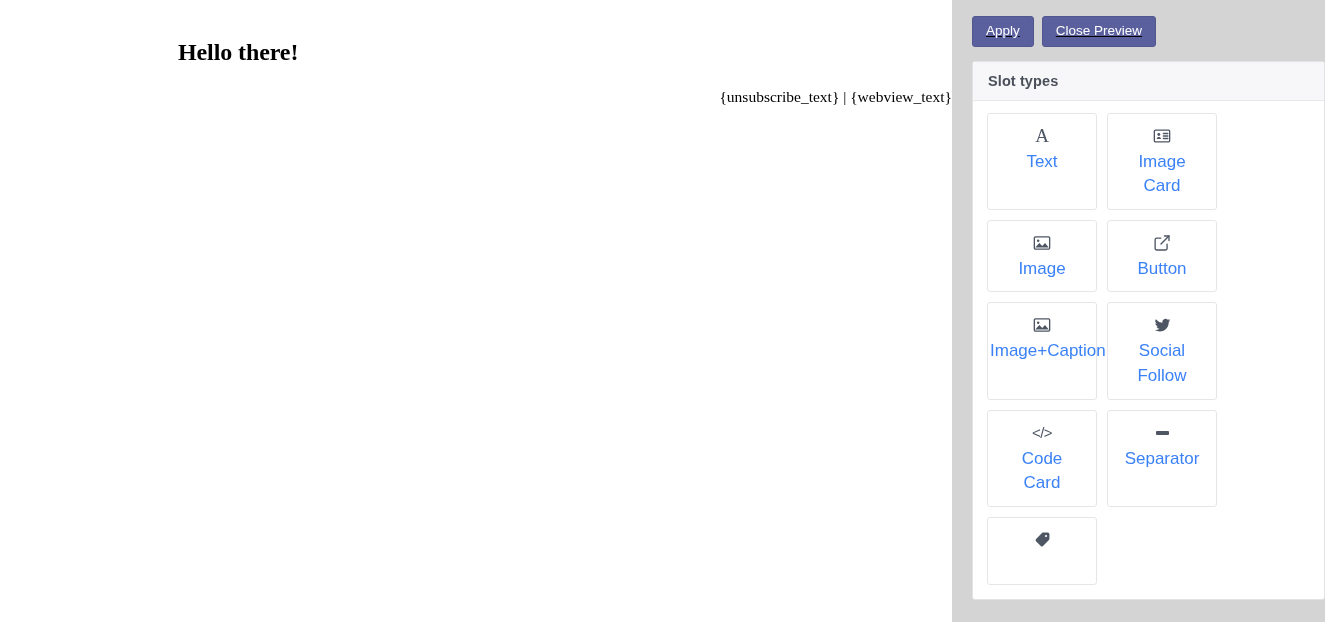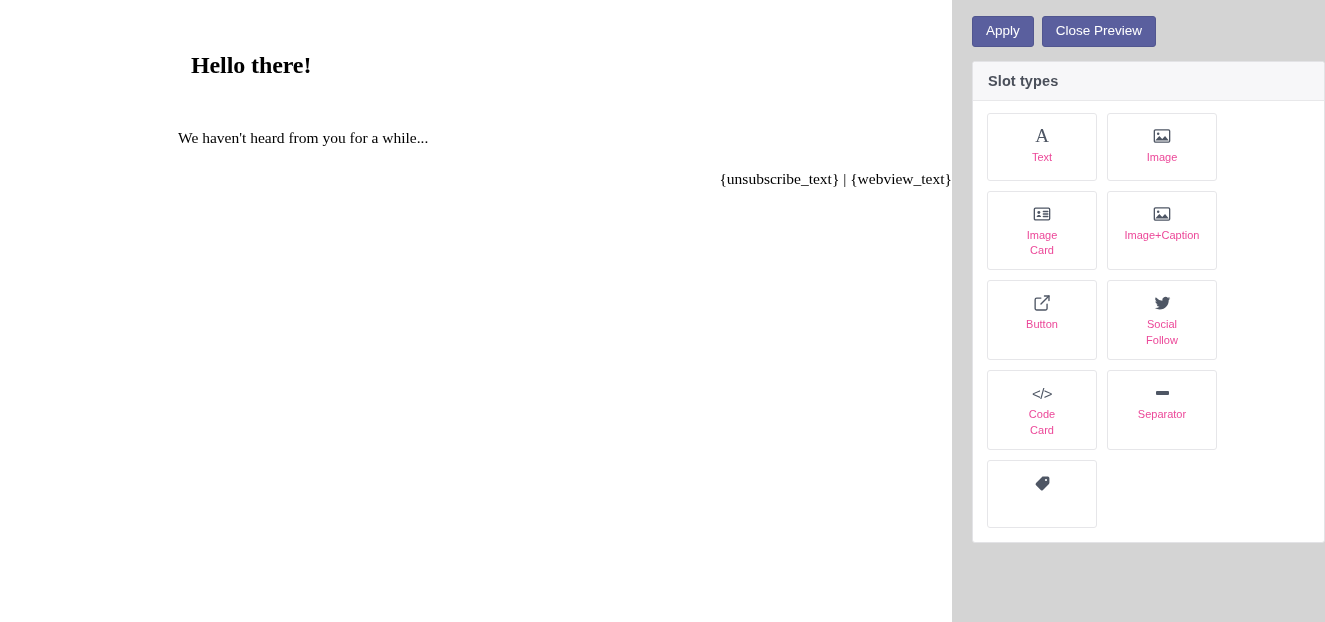--- a/index.html
+++ b/index.html
@@ -32,21 +32,21 @@
   }
   .preview-body {
     padding: 30px 0 0 178px;
     font-family: "Liberation Serif", "DejaVu Serif", serif;
     color: #000000;
   }
   .preview-heading {
     font-size: 24px;
     font-weight: bold;
     line-height: 1.2;
-    margin: 13px;
+    margin: 0;
     padding-top: 8px;
     letter-spacing: -0.1px;
   }
   .preview-para {
     font-size: 15.5px;
     line-height: 1.5;
     margin: 0;
     color: #000;
   }
   .p1 { margin-top: 46px; }
@@ -65,20 +65,21 @@
     background: #d4d4d4;
     position: relative;
     overflow: hidden;
   }
 
   .builder-actions {
     padding: 16px 0 0 0;
     display: flex;
     gap: 8px;
     align-items: center;
+    text-decoration: underline;
   }
   .btn {
     background: #5a5f9e;
     color: #ffffff;
     border: 1px solid #51568f;
     border-radius: 3px;
     font-size: 13.5px;
     font-family: "Liberation Sans", sans-serif;
     padding: 7px 13px 8px 13px;
     line-height: 1;
@@ -189,22 +190,22 @@
     line-height: 1;
     font-weight: normal;
   }
   .slot-icon .glyph-code {
     font-family: "Liberation Sans", sans-serif;
     font-size: 15px;
     line-height: 1;
     letter-spacing: -0.5px;
   }
   .slot-label {
-    font-size: 11px;
-    color: #ec4899;
+    font-size: 17px;
+    color: #3b82f6;
     line-height: 1.45;
     max-width: 72px;
     word-spacing: 100px; 
   }
   .slot-label.nowrap {
     word-spacing: normal;
     max-width: 104px;
   }
   .sep-bar {
     width: 13px;
@@ -217,21 +218,20 @@
   }
 </style>
 </head>
 <body>
 
 <div id="app">
 
   <div class="preview-canvas">
     <div class="preview-body">
       <h1 class="preview-heading">Hello there!</h1>
-      <p class="preview-para p1">We haven't heard from you for a while...</p>
       <p class="preview-para p2">{unsubscribe_text} | {webview_text}</p>
     </div>
   </div>
 
   <div class="gutter"></div>
 
   <div class="builder">
     <div class="builder-inner">
 
       <div class="builder-actions">
@@ -241,64 +241,64 @@
 
 
       <div class="card">
         <div class="card-header">Slot types</div>
         <div class="slot-grid" id="slot-grid">
             <div class="slot-card">
               <span class="slot-icon">
                 <span class="glyph-A">A</span>
               </span>
               <span class="slot-label nowrap">Text</span>
-            </div>
-            <div class="slot-card">
-              <span class="slot-icon">
-                <svg width="18" height="18" viewBox="0 0 16 16" stroke="currentColor" fill="none" stroke-width="1.2" stroke-linecap="round" stroke-linejoin="round">
-                  <rect x="1.2" y="2.5" width="13.6" height="11" rx="1"></rect>
-                  <circle cx="4.6" cy="6" r="1.1" fill="currentColor" stroke="none"></circle>
-                  <path d="M2 12l3.6-4 2.6 2.6L10.7 8l3.3 4z" fill="currentColor" stroke="none"></path>
-                </svg>
-              </span>
-              <span class="slot-label nowrap">Image</span>
             </div>
             <div class="slot-card">
               <span class="slot-icon">
                 <svg width="18" height="18" viewBox="0 0 16 16" stroke="currentColor" fill="none" stroke-width="1.2" stroke-linecap="round" stroke-linejoin="round">
                   <rect x="1.2" y="2.8" width="13.6" height="10.4" rx="1"></rect>
                   <circle cx="5.2" cy="6.6" r="1.3" fill="currentColor" stroke="none"></circle>
                   <path d="M3.2 10.6c.4-1.1 1.1-1.7 2-1.7s1.6.6 2 1.7z" fill="currentColor" stroke="none"></path>
                   <path d="M9.2 5.8h4M9.2 8h4M9.2 10.2h4"></path>
                 </svg>
               </span>
               <span class="slot-label">Image Card</span>
             </div>
             <div class="slot-card">
               <span class="slot-icon">
                 <svg width="18" height="18" viewBox="0 0 16 16" stroke="currentColor" fill="none" stroke-width="1.2" stroke-linecap="round" stroke-linejoin="round">
                   <rect x="1.2" y="2.5" width="13.6" height="11" rx="1"></rect>
                   <circle cx="4.6" cy="6" r="1.1" fill="currentColor" stroke="none"></circle>
                   <path d="M2 12l3.6-4 2.6 2.6L10.7 8l3.3 4z" fill="currentColor" stroke="none"></path>
                 </svg>
               </span>
-              <span class="slot-label nowrap">Image+Caption</span>
+              <span class="slot-label nowrap">Image</span>
             </div>
             <div class="slot-card">
               <span class="slot-icon">
                 <svg width="18" height="18" viewBox="0 0 16 16" stroke="currentColor" fill="none" stroke-width="1.2" stroke-linecap="round" stroke-linejoin="round">
                   <path d="M12.5 9v3.8a1.4 1.4 0 0 1-1.4 1.4H3.3a1.4 1.4 0 0 1-1.4-1.4V5a1.4 1.4 0 0 1 1.4-1.4H7"></path>
                   <path d="M10.2 1.8h4v4"></path>
                   <path d="M7.1 8.9l7.1-7.1"></path>
                 </svg>
               </span>
               <span class="slot-label nowrap">Button</span>
             </div>
             <div class="slot-card">
               <span class="slot-icon">
+                <svg width="18" height="18" viewBox="0 0 16 16" stroke="currentColor" fill="none" stroke-width="1.2" stroke-linecap="round" stroke-linejoin="round">
+                  <rect x="1.2" y="2.5" width="13.6" height="11" rx="1"></rect>
+                  <circle cx="4.6" cy="6" r="1.1" fill="currentColor" stroke="none"></circle>
+                  <path d="M2 12l3.6-4 2.6 2.6L10.7 8l3.3 4z" fill="currentColor" stroke="none"></path>
+                </svg>
+              </span>
+              <span class="slot-label nowrap">Image+Caption</span>
+            </div>
+            <div class="slot-card">
+              <span class="slot-icon">
                 <svg width="17" height="17" viewBox="0 0 16 16" fill="currentColor" stroke="none">
                   <path d="M15.3 3.1c-.54.24-1.12.4-1.73.47.62-.37 1.1-.96 1.32-1.67-.58.35-1.23.6-1.91.73a3 3 0 0 0-5.12 2.74A8.54 8.54 0 0 1 1.66 2.23a3 3 0 0 0 .93 4.01c-.49-.02-.95-.15-1.36-.37v.04a3 3 0 0 0 2.41 2.95c-.24.06-.49.1-.75.1-.18 0-.36-.02-.53-.05a3.01 3.01 0 0 0 2.81 2.09A6.03 6.03 0 0 1 .72 12.3a8.5 8.5 0 0 0 4.6 1.35c5.53 0 8.55-4.58 8.55-8.55l-.01-.39A6.1 6.1 0 0 0 15.3 3.1z"></path>
                 </svg>
               </span>
               <span class="slot-label">Social Follow</span>
             </div>
             <div class="slot-card">
               <span class="slot-icon">
                 <span class="glyph-code">&lt;/&gt;</span>
               </span>

